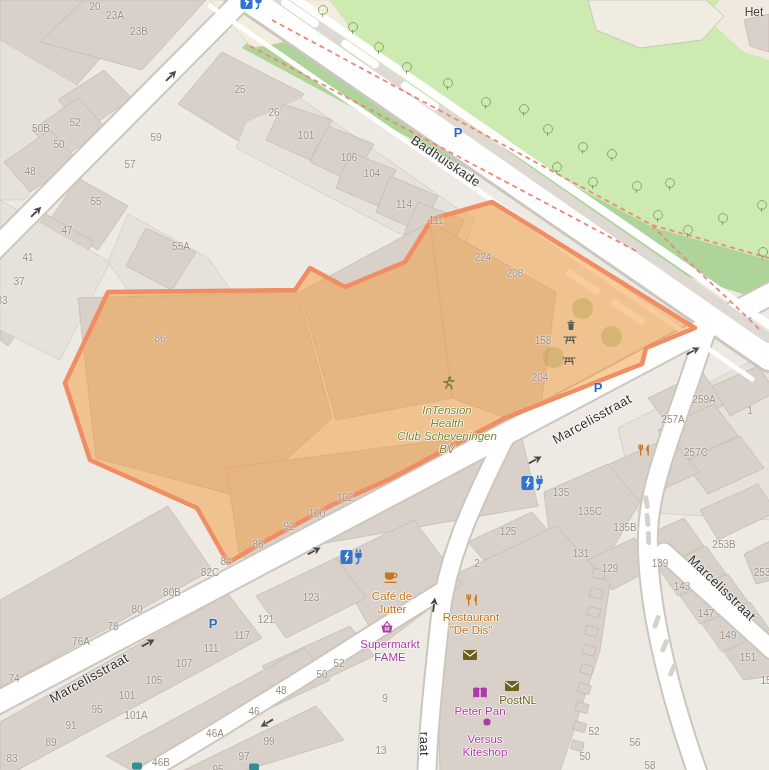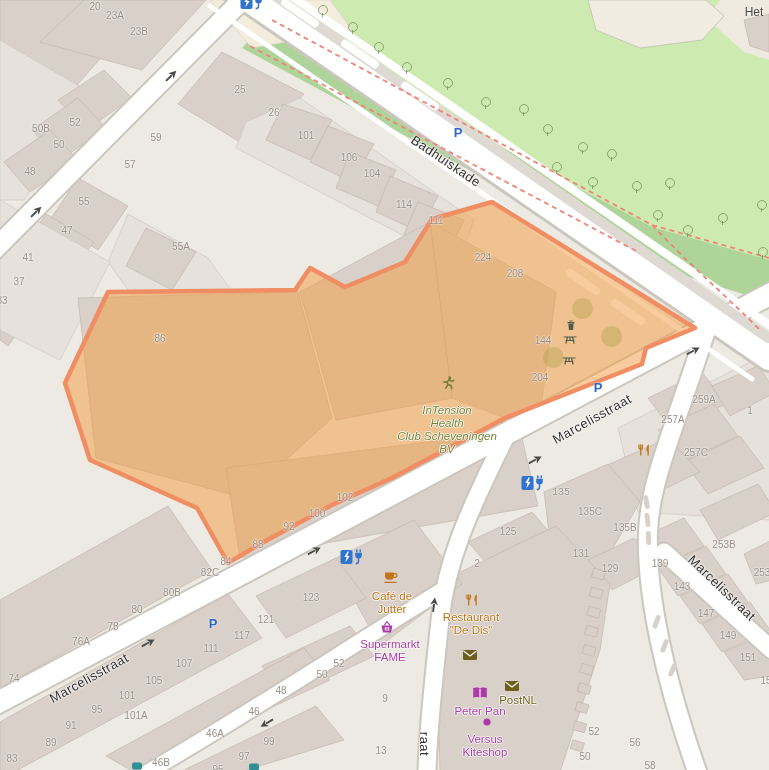--- a/index.html
+++ b/index.html
@@ -184,35 +184,35 @@
       <div class="hn" style="position: absolute; left: 115px; top: 15px;">23A</div>
       <div class="hn" style="position: absolute; left: 139px; top: 31px;">23B</div>
       <div class="hn" style="position: absolute; left: 240px; top: 89px;">25</div>
       <div class="hn" style="position: absolute; left: 274px; top: 112px;">26</div>
       <div class="hn" style="position: absolute; left: 75px; top: 122px;">52</div>
       <div class="hn" style="position: absolute; left: 41px; top: 128px;">50B</div>
       <div class="hn" style="position: absolute; left: 59px; top: 144px;">50</div>
       <div class="hn" style="position: absolute; left: 30px; top: 171px;">48</div>
       <div class="hn" style="position: absolute; left: 156px; top: 137px;">59</div>
       <div class="hn" style="position: absolute; left: 130px; top: 164px;">57</div>
-      <div class="hn" style="position: absolute; left: 84px; top: 201px;">55</div>
+      <div class="hn" style="position: absolute; left: 96px; top: 201px;">55</div>
       <div class="hn" style="position: absolute; left: 181px; top: 246px;">55A</div>
       <div class="hn" style="position: absolute; left: 67px; top: 230px;">47</div>
       <div class="hn" style="position: absolute; left: 28px; top: 257px;">41</div>
       <div class="hn" style="position: absolute; left: 19px; top: 281px;">37</div>
       <div class="hn" style="position: absolute; left: 2px; top: 300px;">33</div>
       <div class="hn" style="position: absolute; left: 160px; top: 338px;">86</div>
       <div class="hn" style="position: absolute; left: 306px; top: 135px;">101</div>
       <div class="hn" style="position: absolute; left: 349px; top: 157px;">106</div>
       <div class="hn" style="position: absolute; left: 372px; top: 173px;">104</div>
       <div class="hn" style="position: absolute; left: 404px; top: 204px;">114</div>
       <div class="hn" style="position: absolute; left: 436px; top: 220px;">111</div>
       <div class="hn" style="position: absolute; left: 483px; top: 257px;">224</div>
       <div class="hn" style="position: absolute; left: 515px; top: 273px;">208</div>
-      <div class="hn" style="position: absolute; left: 543px; top: 340px;">144</div>
+      <div class="hn" style="position: absolute; left: 543px; top: 340px;">158</div>
       <div class="hn" style="position: absolute; left: 540px; top: 377px;">204</div>
       <div class="hn" style="position: absolute; left: 345px; top: 497px;">102</div>
       <div class="hn" style="position: absolute; left: 317px; top: 513px;">100</div>
       <div class="hn" style="position: absolute; left: 289px; top: 526px;">92</div>
       <div class="hn" style="position: absolute; left: 258px; top: 544px;">88</div>
       <div class="hn" style="position: absolute; left: 226px; top: 561px;">84</div>
       <div class="hn" style="position: absolute; left: 210px; top: 572px;">82C</div>
       <div class="hn" style="position: absolute; left: 172px; top: 592px;">80B</div>
       <div class="hn" style="position: absolute; left: 137px; top: 609px;">80</div>
       <div class="hn" style="position: absolute; left: 113px; top: 626px;">78</div>
@@ -236,21 +236,21 @@
       <div class="hn" style="position: absolute; left: 218px; top: 769px;">95</div>
       <div class="hn" style="position: absolute; left: 311px; top: 597px;">123</div>
       <div class="hn" style="position: absolute; left: 266px; top: 619px;">121</div>
       <div class="hn" style="position: absolute; left: 508px; top: 531px;">125</div>
       <div class="hn" style="position: absolute; left: 477px; top: 563px;">2</div>
       <div class="hn" style="position: absolute; left: 385px; top: 698px;">9</div>
       <div class="hn" style="position: absolute; left: 381px; top: 750px;">13</div>
       <div class="hn" style="position: absolute; left: 339px; top: 663px;">52</div>
       <div class="hn" style="position: absolute; left: 322px; top: 674px;">50</div>
       <div class="hn" style="position: absolute; left: 281px; top: 690px;">48</div>
-      <div class="hn" style="position: absolute; left: 561px; top: 492px; font-family: Liberation Mono, monospace;">135</div>
+      <div class="hn" style="position: absolute; left: 561px; top: 492px;">135</div>
       <div class="hn" style="position: absolute; left: 590px; top: 511px;">135C</div>
       <div class="hn" style="position: absolute; left: 586px; top: 527px; margin-left: 39px;">135B</div>
       <div class="hn" style="position: absolute; left: 581px; top: 553px;">131</div>
       <div class="hn" style="position: absolute; left: 610px; top: 568px;">129</div>
       <div class="hn" style="position: absolute; left: 660px; top: 563px;">139</div>
       <div class="hn" style="position: absolute; left: 682px; top: 586px;">143</div>
       <div class="hn" style="position: absolute; left: 706px; top: 613px;">147</div>
       <div class="hn" style="position: absolute; left: 728px; top: 635px;">149</div>
       <div class="hn" style="position: absolute; left: 748px; top: 657px;">151</div>
       <div class="hn" style="position: absolute; left: 766px; top: 680px;">15</div>

